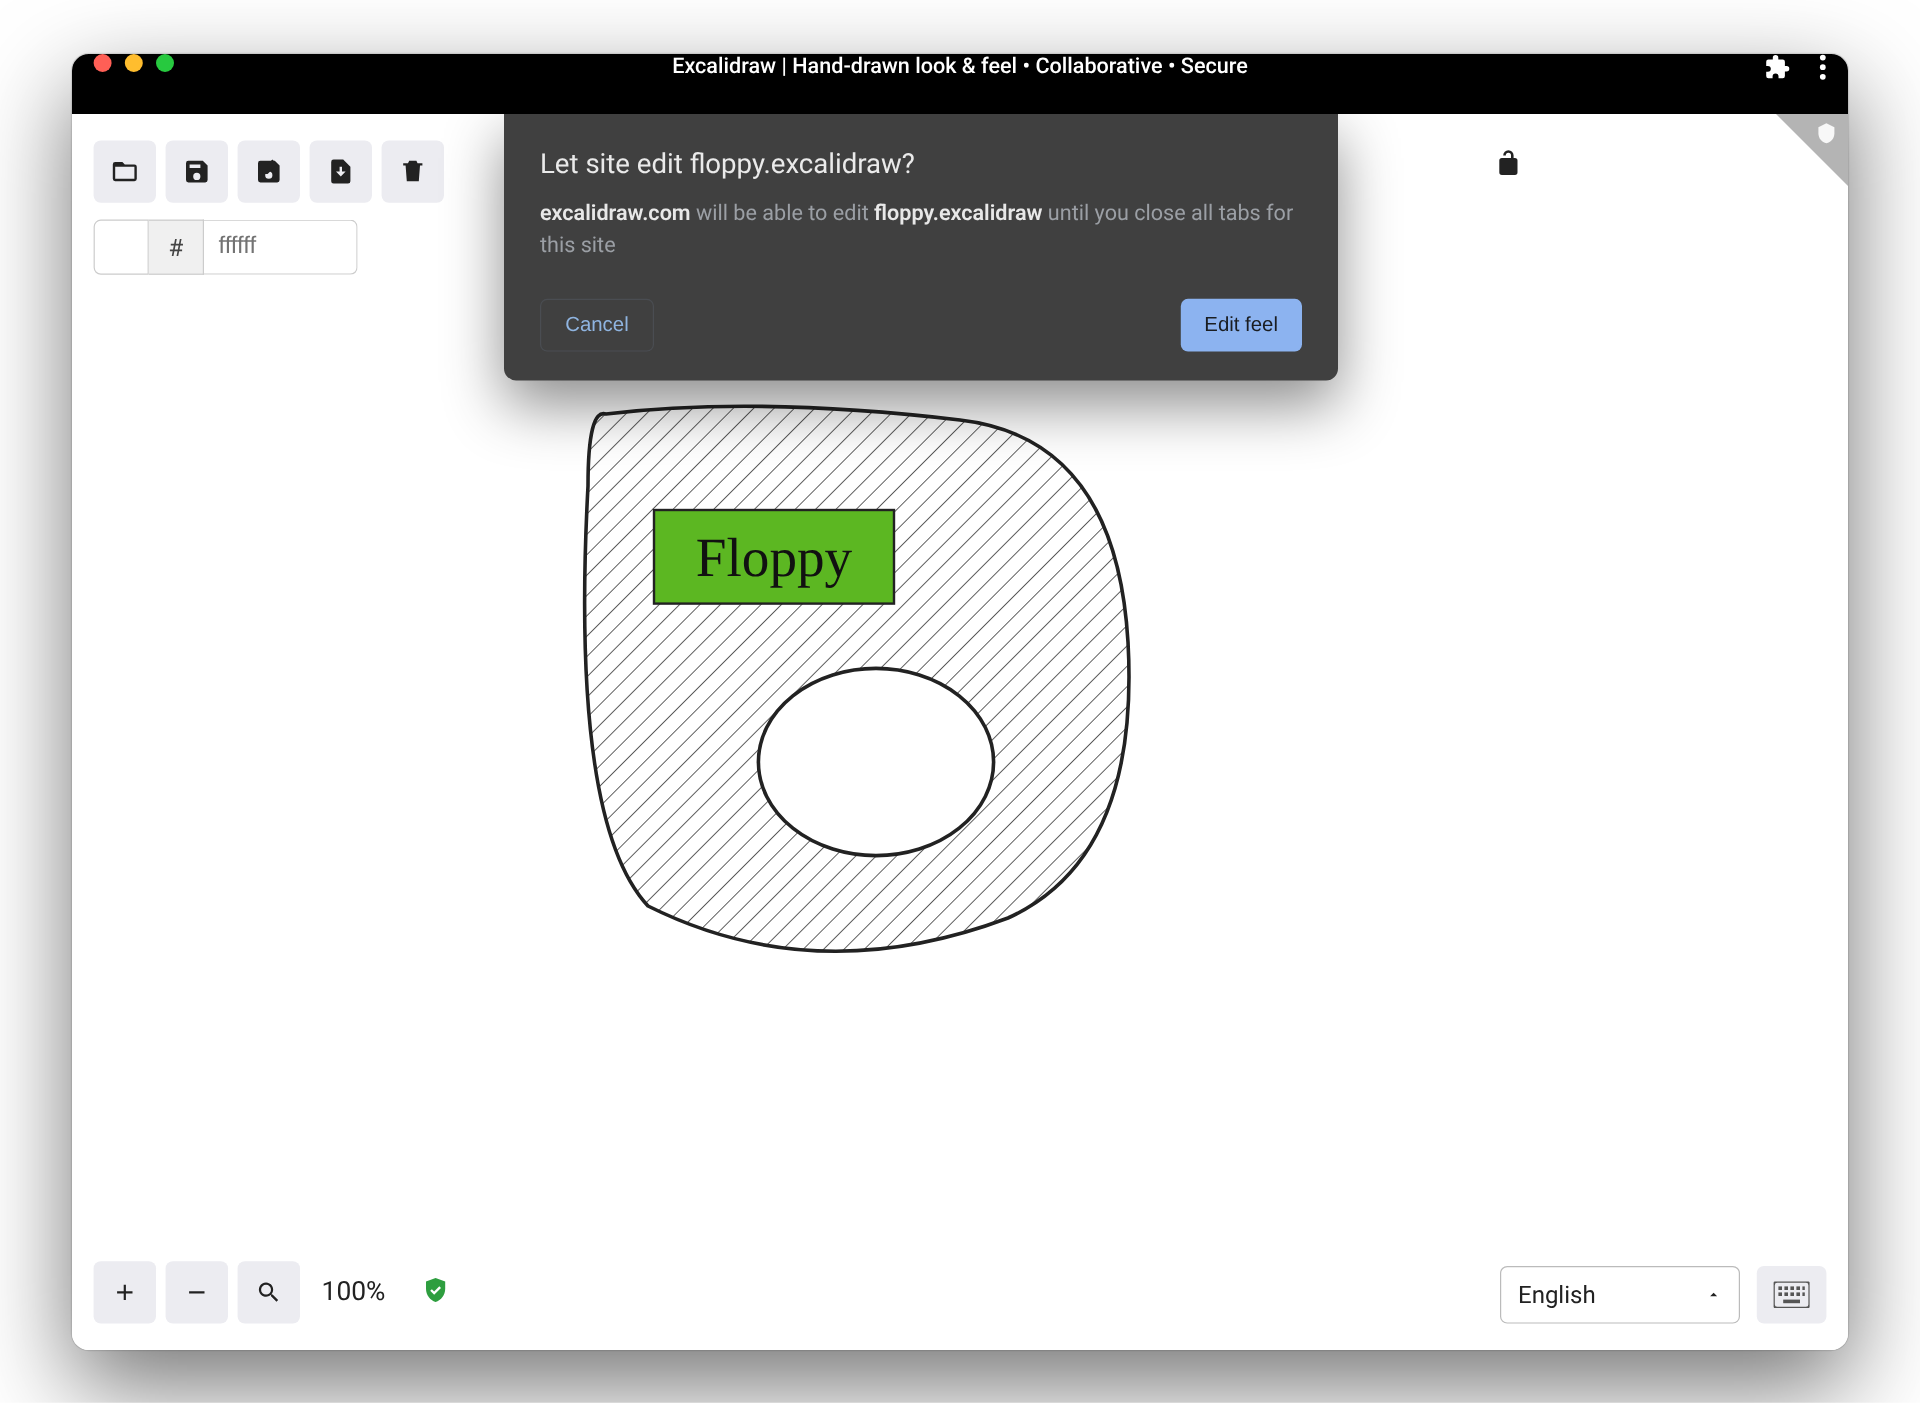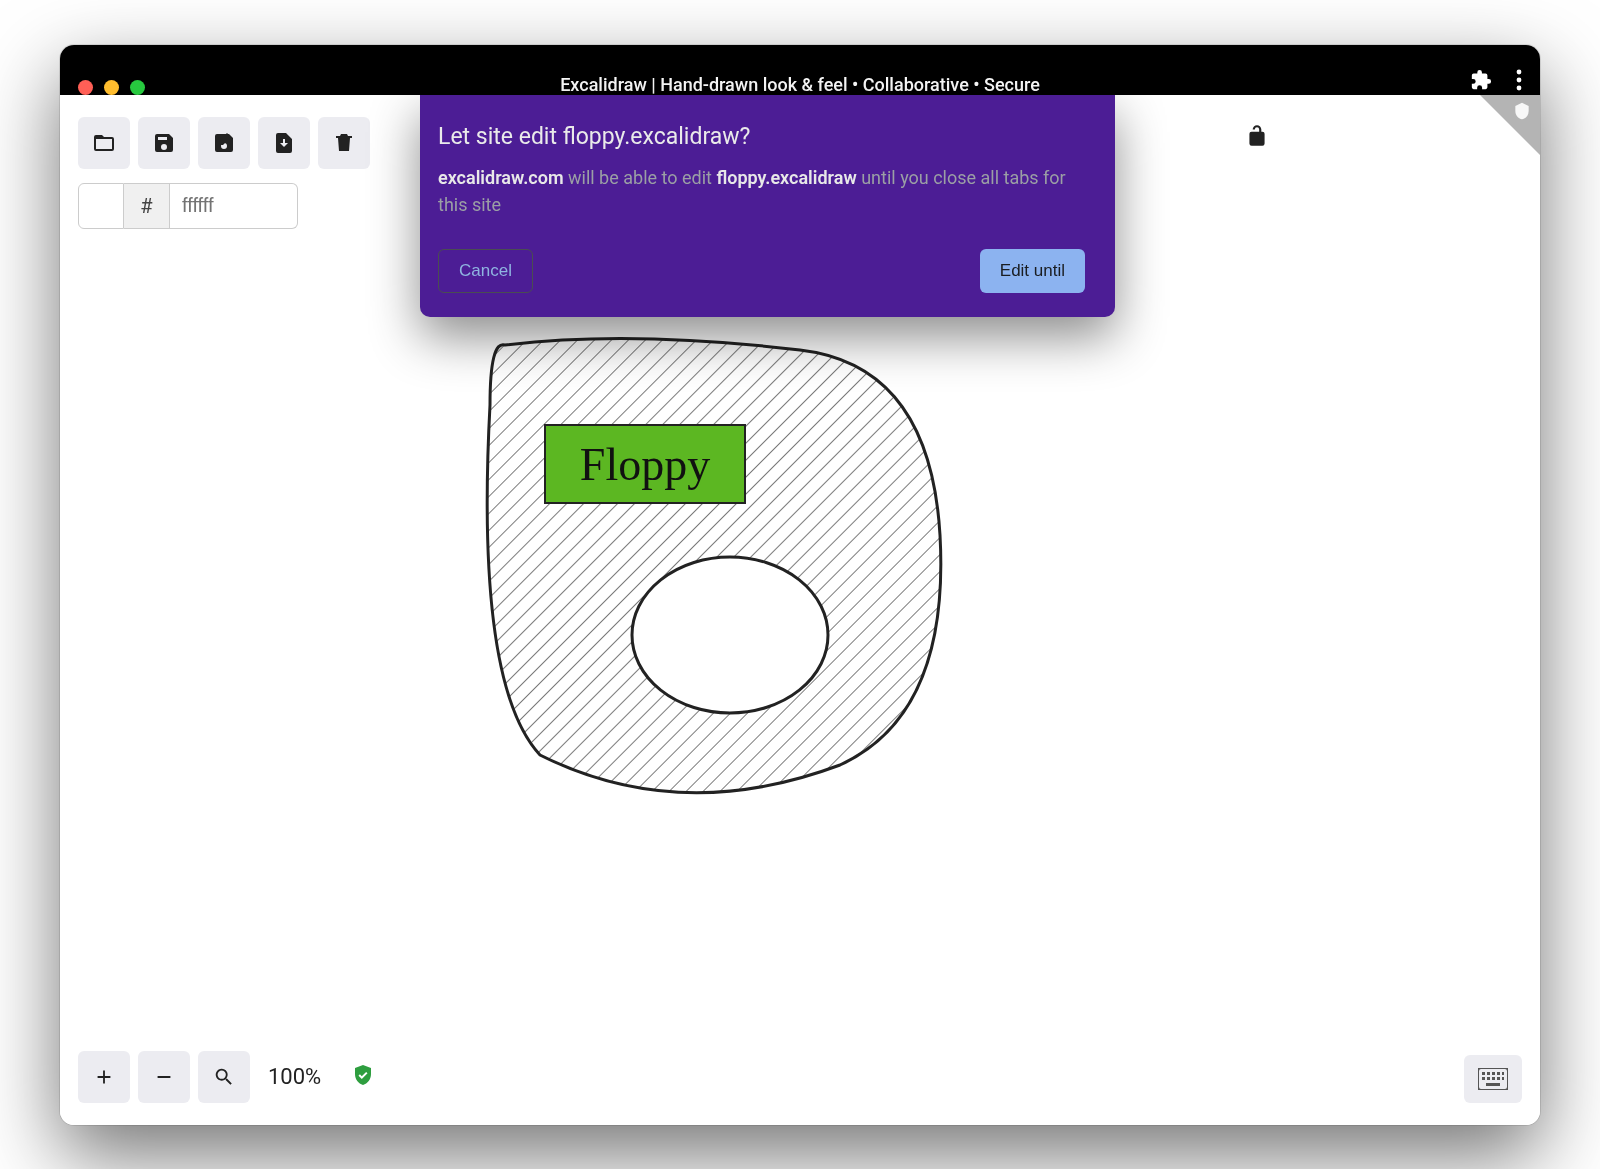--- a/index.html
+++ b/index.html
@@ -23,21 +23,21 @@
     position: relative;
     display: flex;
     flex-direction: column;
   }
 
   
   .titlebar {
     height: 50px;
     background: #000;
     display: flex;
-    align-items: flex-end;
+    align-items: flex-start;
     padding: 0 18px;
     position: relative;
     flex-shrink: 0;
   }
   .traffic { display: flex; gap: 11px; }
   .tdot { width: 15px; height: 15px; border-radius: 50%; }
   .tdot.red { background:#ff5f56; } .tdot.yel { background:#ffbd2e; } .tdot.grn { background:#27c93f; }
   .title {
     position:absolute; left:0; right:0; text-align:center;
     color:#fff; font-size:18px; font-weight:500; pointer-events:none;
@@ -90,22 +90,22 @@
   .corner-flag svg {
     position:absolute; top:6px; left:32px; fill:#fff;
   }
 
   
   .canvas { position:absolute; inset:0; }
 
   
   .dialog {
     position:absolute; top:0; left:360px;
-    width:695px; background:#4c1d95; color:#e6e6e6;
-    border-radius:0 0 10px 10px; padding:28px 30px 24px 18px;
+    width:695px; background:#404040; color:#e6e6e6;
+    border-radius:0 0 10px 10px; padding:28px 30px 24px 30px;
     box-shadow: 0 20px 50px rgba(0,0,0,.45);
   }
   .dialog-title { font-size:23px; font-weight:400; color:#eaeaea; margin-bottom:14px; }
   .dialog-body { font-size:18px; line-height:1.55; color:#9b9fa5; }
   .dialog-body .strong { color:#e8e8e8; font-weight:600; }
   .dialog-actions { display:flex; justify-content:space-between; gap:12px; margin-top:30px; }
   .btn {
     padding:11px 20px; border-radius:6px; font-size:17px; cursor:pointer; border:none;
   }
   .btn.cancel { background:transparent; border:1px solid #4a4d52; color:#8fb4e0; }
@@ -245,21 +245,21 @@
       </g>
     </svg>
 
     <div class="dialog">
       <div class="dialog-title">Let site edit floppy.excalidraw?</div>
       <div class="dialog-body">
         <span class="strong">excalidraw.com</span><span> will be able to edit </span><span class="strong">floppy.excalidraw</span><span> until you close all tabs for this site</span>
       </div>
       <div class="dialog-actions">
         <button class="btn cancel">Cancel</button>
-        <button class="btn primary">Edit until</button>
+        <button class="btn primary">Edit feel</button>
       </div>
     </div>
 
     <div class="bottom-left">
       <button class="zbtn">
         <svg viewBox="0 0 24 24">
             <path d="M19 13h-6v6h-2v-6H5v-2h6V5h2v6h6v2z"></path>
           </svg>
       </button>
       <button class="zbtn">
@@ -274,20 +274,28 @@
       </button>
       <span class="zoom-pct">100%</span>
       <span class="shield">
         <svg width="24" height="24" viewBox="0 0 24 24" fill="#2e9e3f">
             <path d="M12 2 4 5v6c0 5.2 3.4 9.7 8 11 4.6-1.3 8-5.8 8-11V5l-8-3zm-1.2 14-3.3-3.3 1.4-1.4 1.9 1.9 4.3-4.3 1.4 1.4-5.7 5.7z"></path>
           </svg>
       </span>
     </div>
 
     <div class="bottom-right">
+      <div class="lang-select">
+        <span>English</span>
+        <span>
+          <svg width="14" height="14" viewBox="0 0 24 24" fill="#222">
+              <path d="M7 14l5-5 5 5z"></path>
+            </svg>
+        </span>
+      </div>
       <button class="kb-btn">
         <svg width="30" height="22" viewBox="0 0 30 22" fill="#555">
           <rect x="0" y="0" width="30" height="22" rx="3" fill="none" stroke="#555" stroke-width="2"></rect>
           <rect x="4" y="4" width="3" height="3"></rect>
             <rect x="9" y="4" width="3" height="3"></rect>
             <rect x="14" y="4" width="3" height="3"></rect>
             <rect x="19" y="4" width="3" height="3"></rect>
             <rect x="24" y="4" width="2" height="3"></rect>
           <rect x="4" y="9" width="3" height="3"></rect>
             <rect x="9" y="9" width="3" height="3"></rect>

